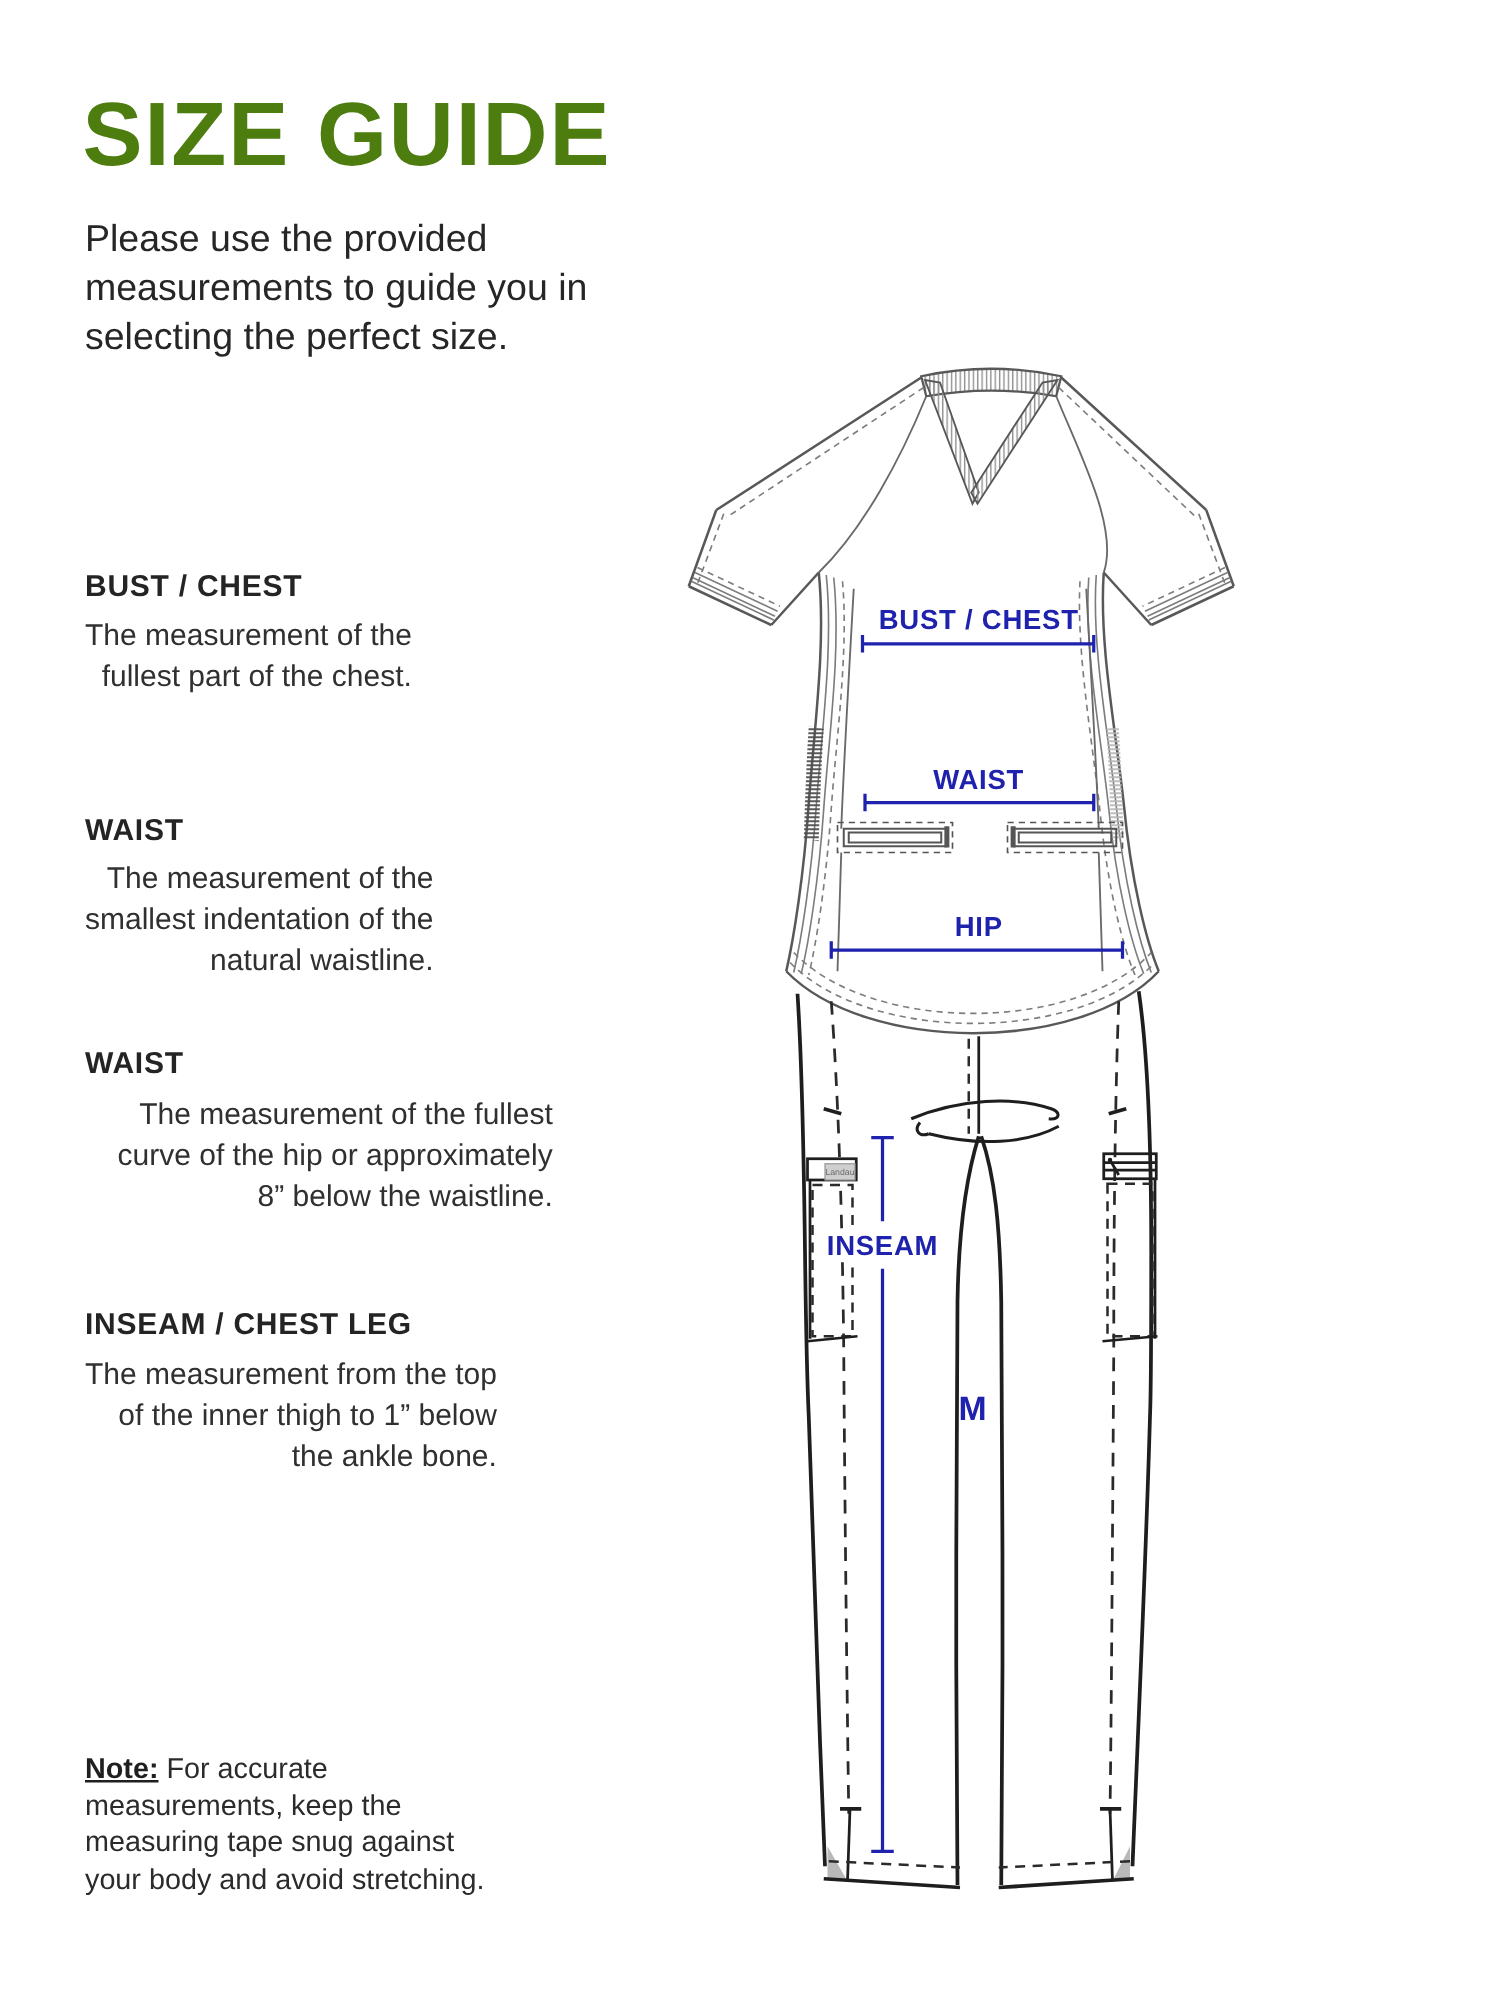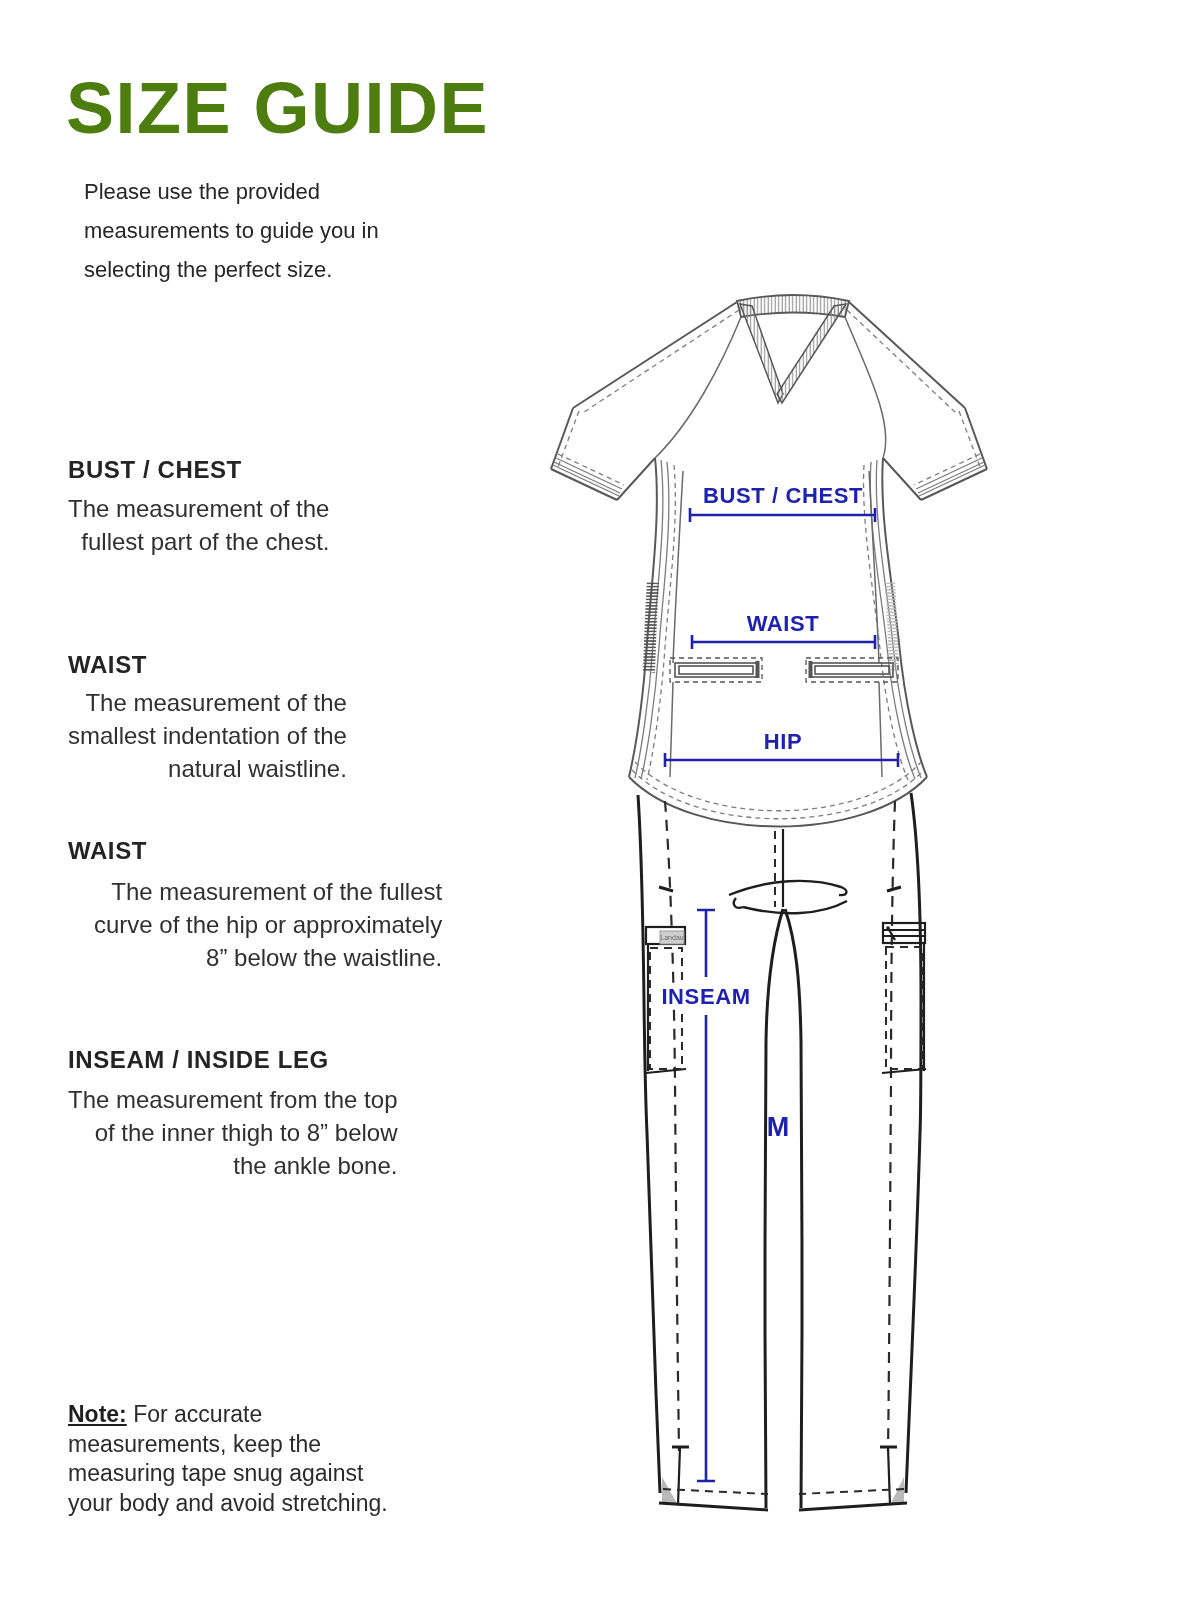--- a/index.html
+++ b/index.html
@@ -11,21 +11,21 @@
   }
   .abs{position:absolute;}
   .pre{white-space:pre-line;}
   .title{
     left:66px;top:72px;
     font-size:72px;font-weight:bold;letter-spacing:1.5px;line-height:1.0;
     color:#4d7c0f;
   }
   .intro{
     left:68px;top:172px;
-    font-size:22px;line-height:39px;color:#262626;margin-left:16px;
+    font-size:30px;line-height:39px;color:#262626;
   }
   .sec-h{
     left:68px;font-size:24px;font-weight:bold;letter-spacing:0.6px;color:#242424;line-height:30px;
   }
   .sec-b{
     left:68px;font-size:24px;line-height:33px;color:#303030;text-align:right;
   }
   .s1{top:455px;} .b1{top:492px;}
   .s2{top:650px;} .b2{top:686px;}
   .s3{top:836px;} .b3{top:875px;margin-left:26px;}
@@ -68,23 +68,23 @@
   <div class="abs sec-h s2">WAIST</div>
   <div class="abs sec-b b2 pre">The measurement of the
 smallest indentation of the
 natural waistline.</div>
 
   <div class="abs sec-h s3">WAIST</div>
   <div class="abs sec-b b3 pre">The measurement of the fullest
 curve of the hip or approximately
 8” below the waistline.</div>
 
-  <div class="abs sec-h s4">INSEAM / INSIDE LEG</div>
+  <div class="abs sec-h s4">INSEAM / CHEST LEG</div>
   <div class="abs sec-b b4 pre">The measurement from the top
-of the inner thigh to 8” below
+of the inner thigh to 1” below
 the ankle bone.</div>
 </div>
 
 <div class="abs note"><b>Note:</b> <span class="pre">For accurate
 measurements, keep the
 measuring tape snug against
 your body and avoid stretching.</span></div>
 
 <svg class="abs diagram" viewBox="0 0 450 1270" aria-hidden="true">
   <defs>

